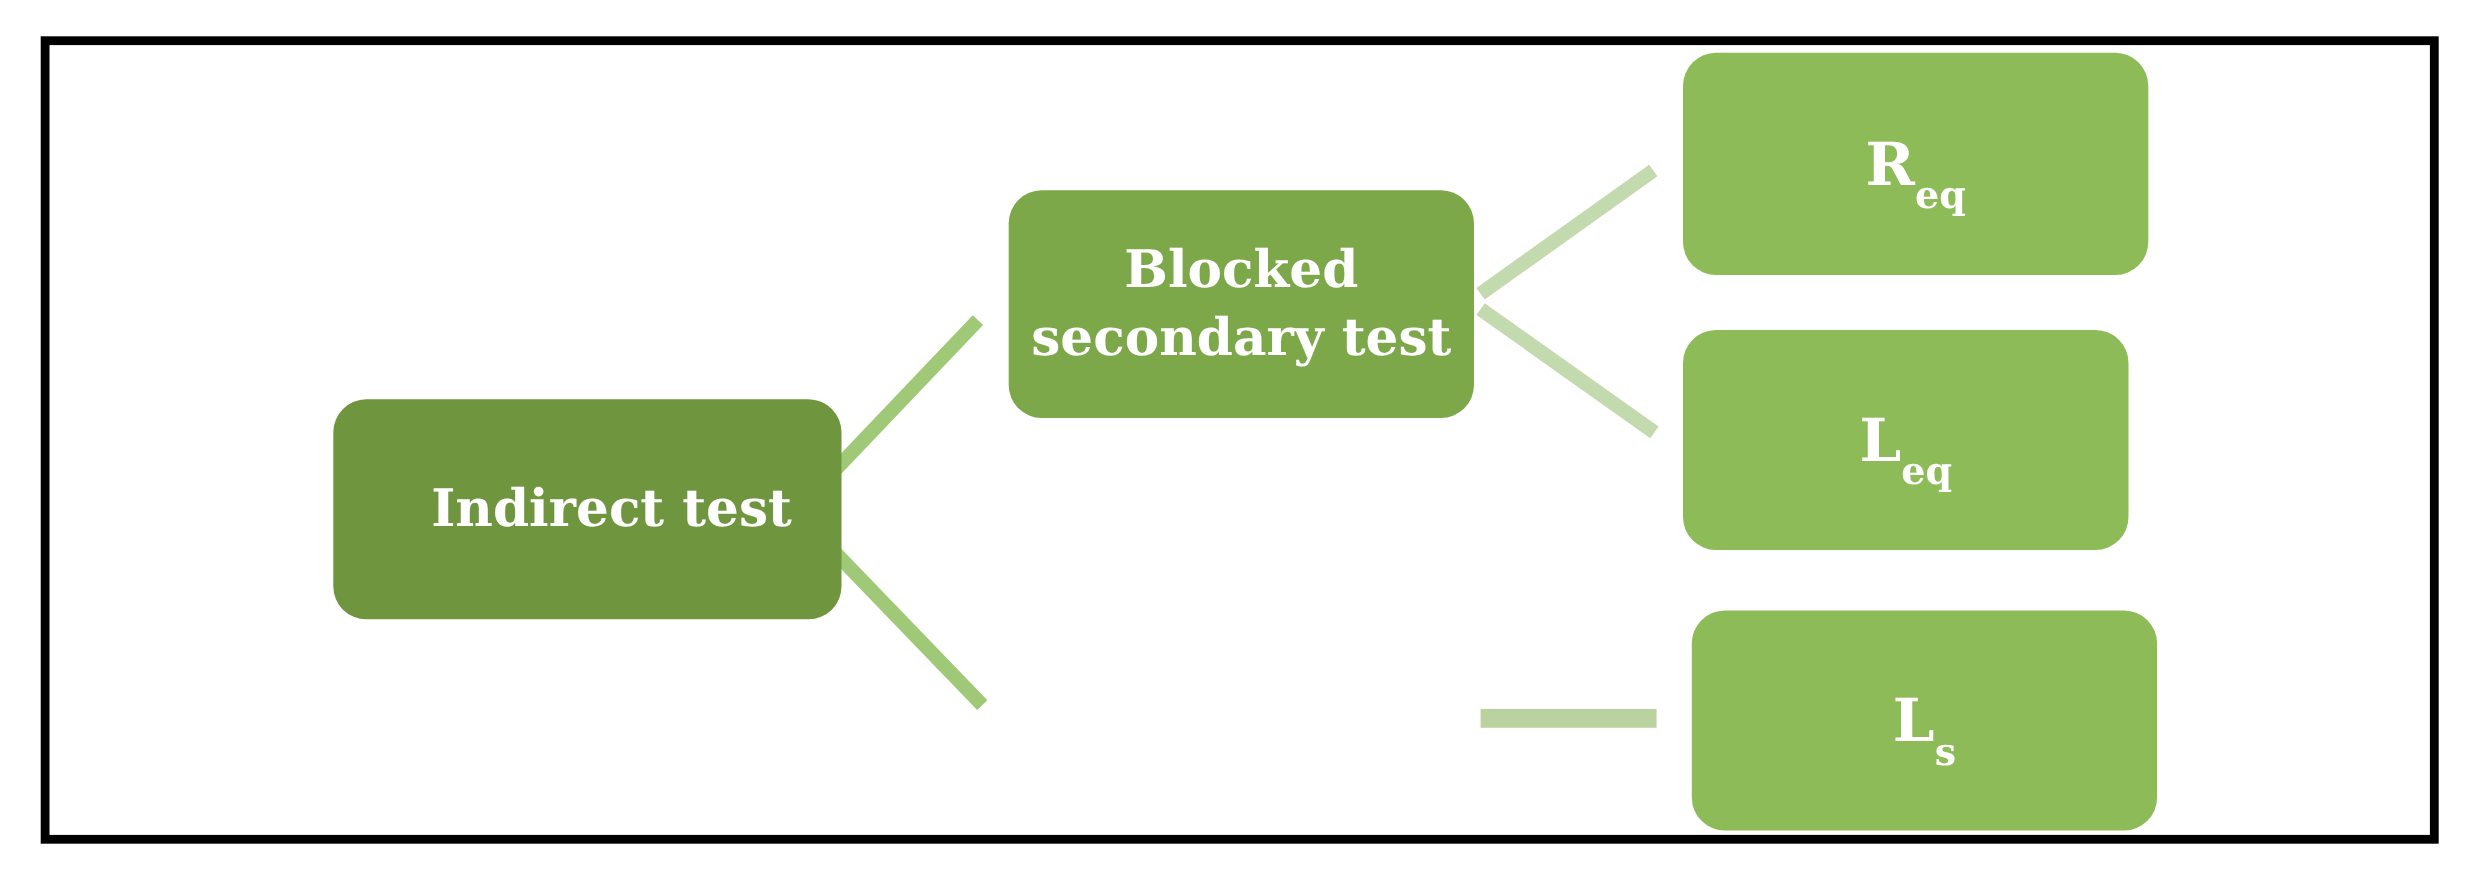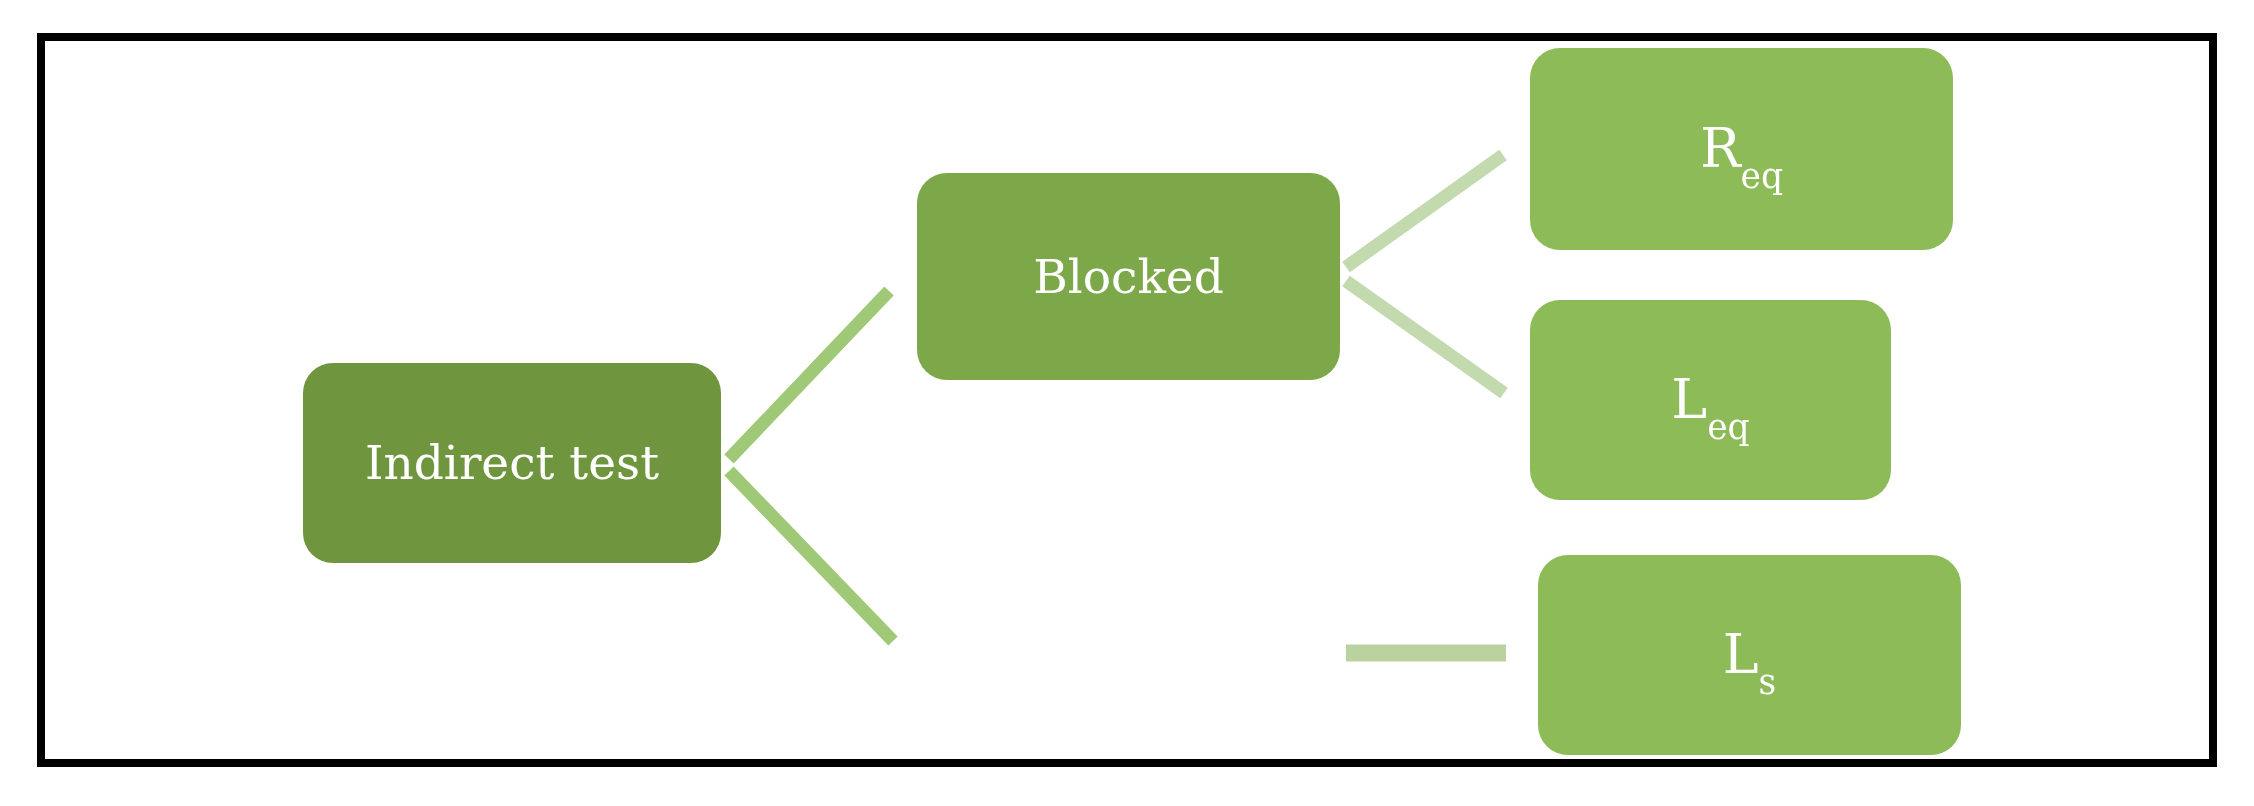--- a/index.html
+++ b/index.html
@@ -35,29 +35,29 @@
     height: 806px;
   }
   .node {
     position: absolute;
     border-radius: 30px;
     display: flex;
     flex-direction: column;
     align-items: center;
     justify-content: center;
     color: #ffffff;
-    font-weight: normal;
+    font-weight: bold;
     text-align: center;
     line-height: 1.3;
   }
-  .node-root      { left: 303px;  top: 363px; width: 418px; height: 200px; font-size: 47px; }
+  .node-root      { left: 303px;  top: 363px; width: 418px; height: 200px; font-size: 47px; padding-left: 44px; }
   .node-blocked   { left: 917px;  top: 173px; width: 423px; height: 207px; font-size: 47px; }
   .node-noload    { left: 916px;  top: 555px; width: 421px; height: 198px; font-size: 47px; }
   .node-req       { left: 1530px; top: 48px;  width: 423px; height: 202px; font-size: 54px; }
-  .node-leq       { left: 1530px; top: 300px; width: 361px; height: 200px; font-size: 54px; }
+  .node-leq       { left: 1530px; top: 300px; width: 405px; height: 200px; font-size: 54px; }
   .node-ls        { left: 1538px; top: 555px; width: 423px; height: 200px; font-size: 54px; }
   .formula sub {
     font-size: 0.64em;
     position: relative;
     top: 0.28em;
     line-height: 0;
   }
 </style>
 </head>
 <body>
@@ -73,20 +73,21 @@
     <line x1="1346" y1="281" x2="1504" y2="393" stroke-width="13" stroke="#C3D9AE"></line>
     <line x1="1346" y1="653" x2="1506" y2="653" stroke-width="17" stroke="#B9D2A0"></line>
   </svg>
 
   <div class="node node-root" style="background-color: rgb(111, 150, 62);">
     <span class="node-label">Indirect test</span>
   </div>
 
   <div class="node node-blocked" style="background-color: rgb(124, 168, 74);">
     <div class="node-label">Blocked</div>
+    <div class="node-label">secondary test</div>
   </div>
 
 
   <div class="node node-req" style="background-color: rgb(140, 187, 88);">
     <span class="formula"><span>R</span><sub>eq</sub></span>
   </div>
 
   <div class="node node-leq" style="background-color: rgb(140, 187, 88);">
     <span class="formula"><span>L</span><sub>eq</sub></span>
   </div>

